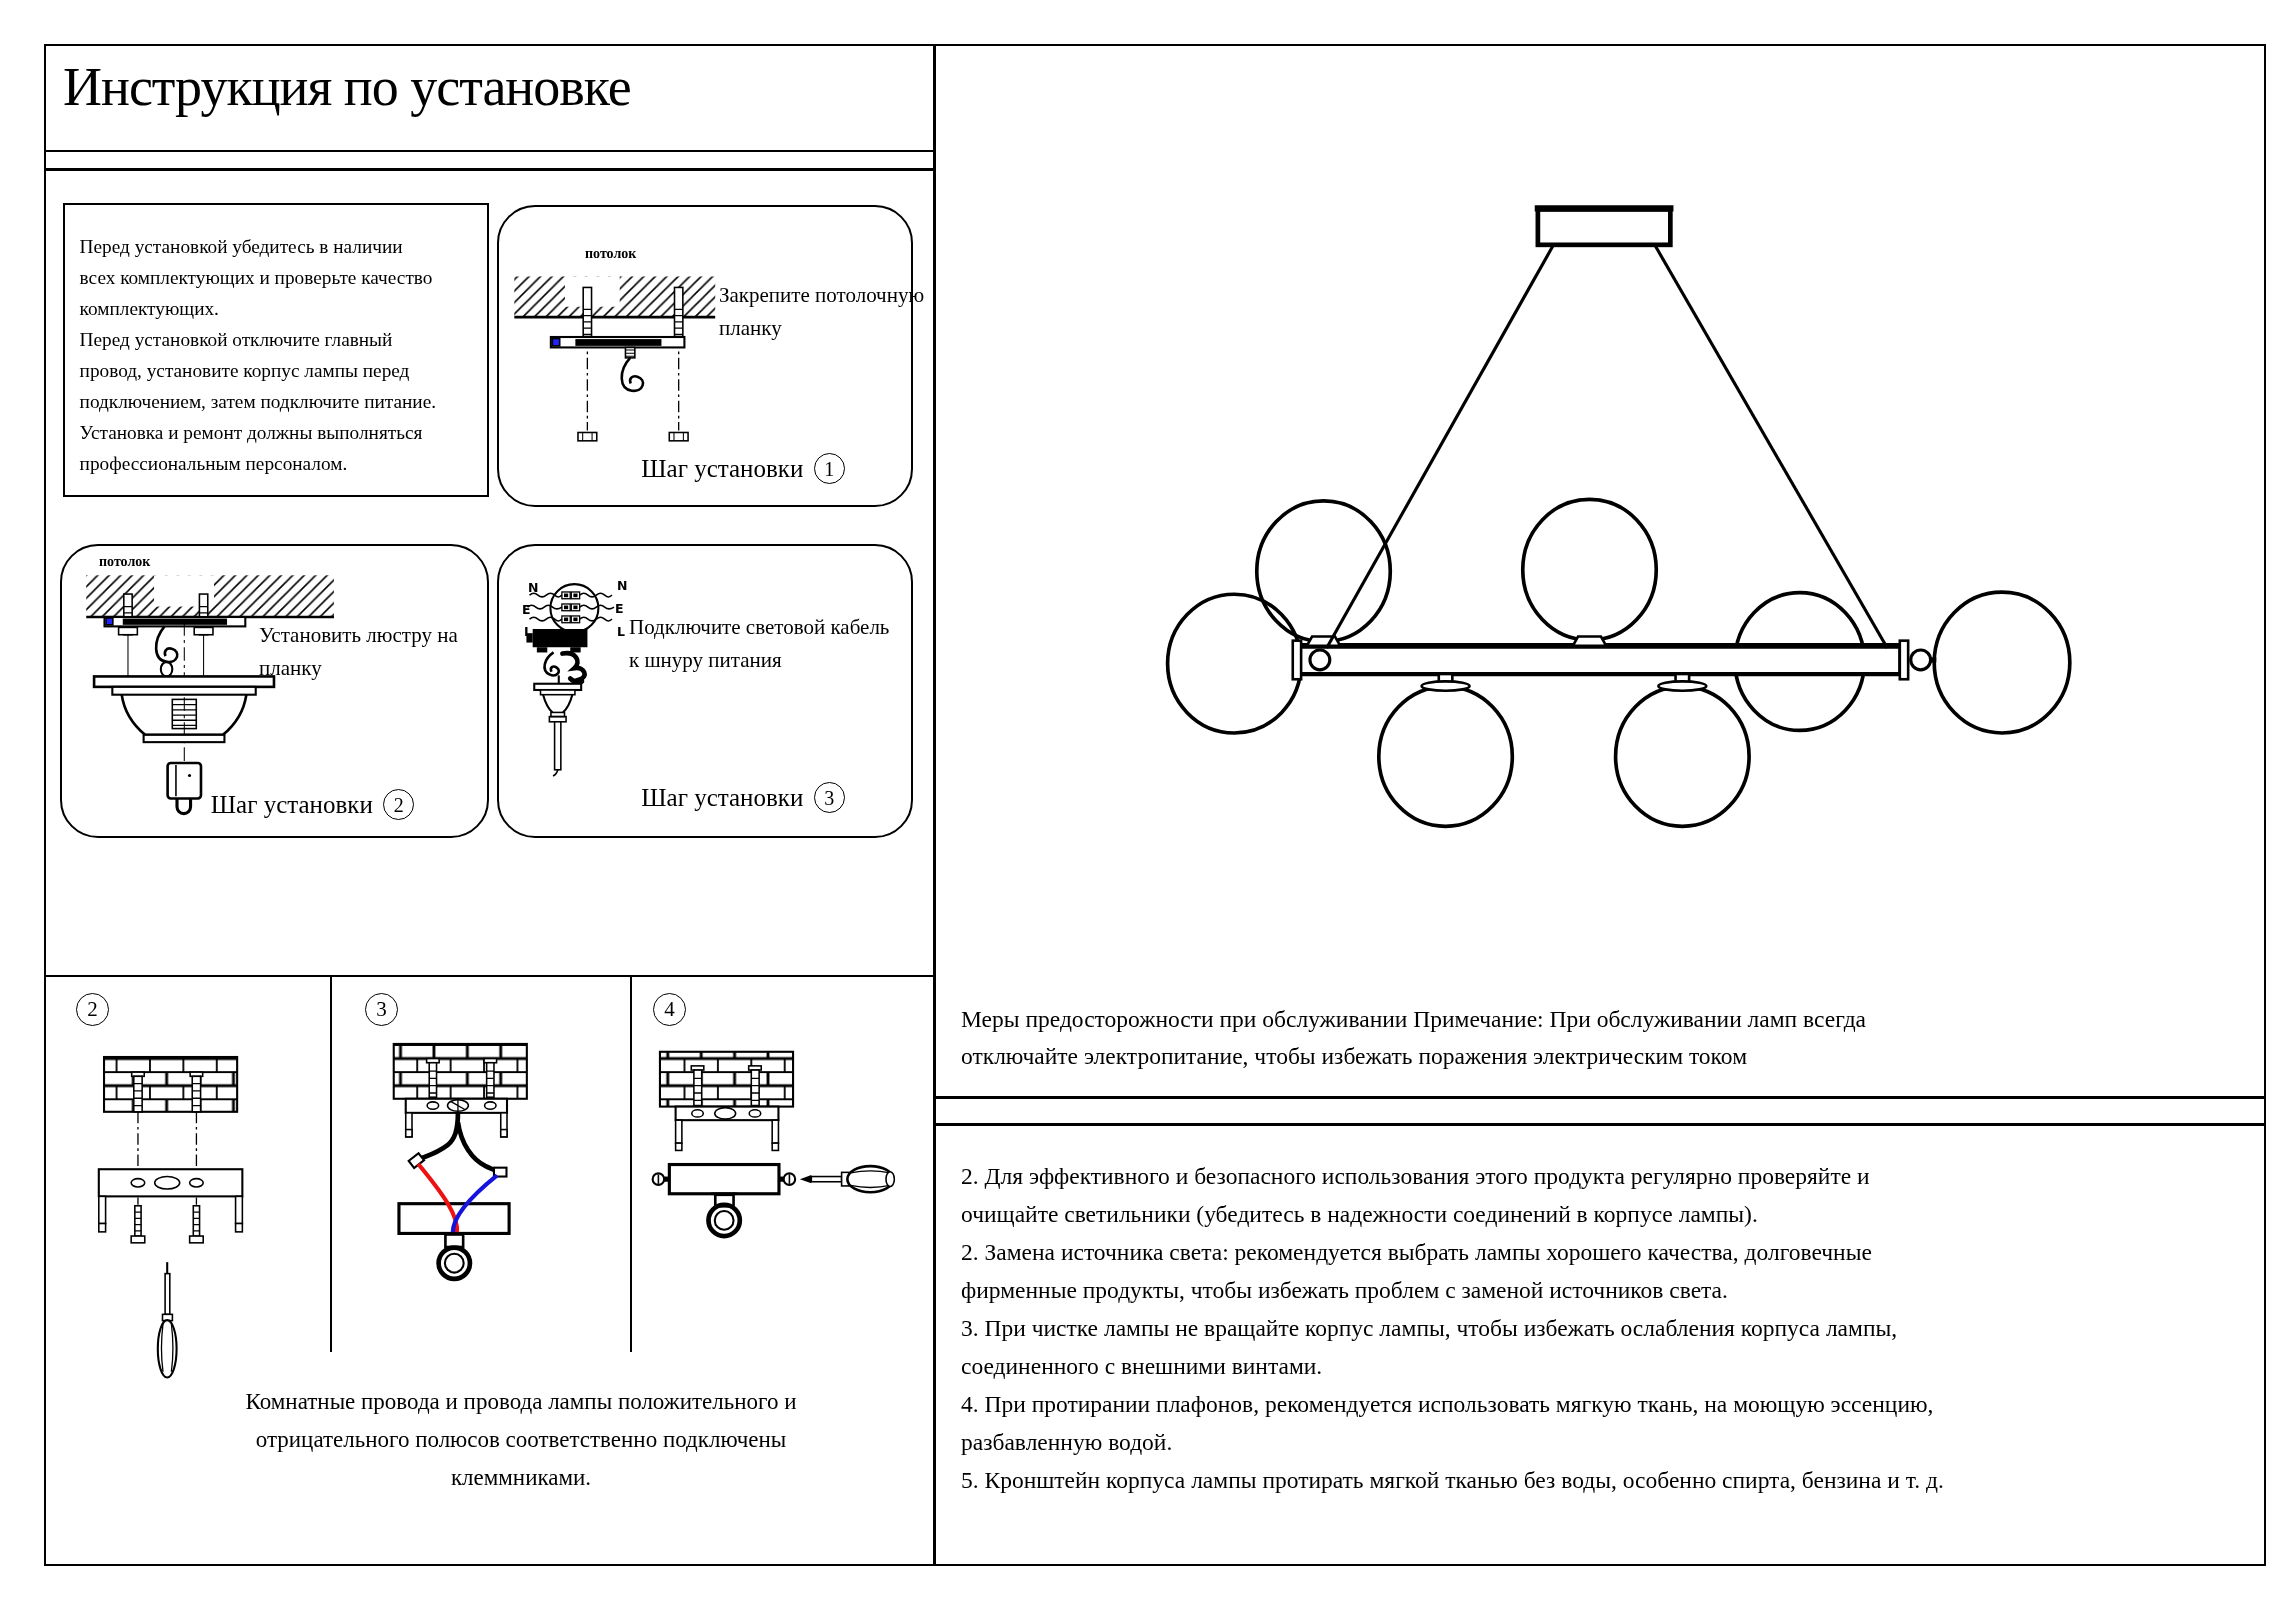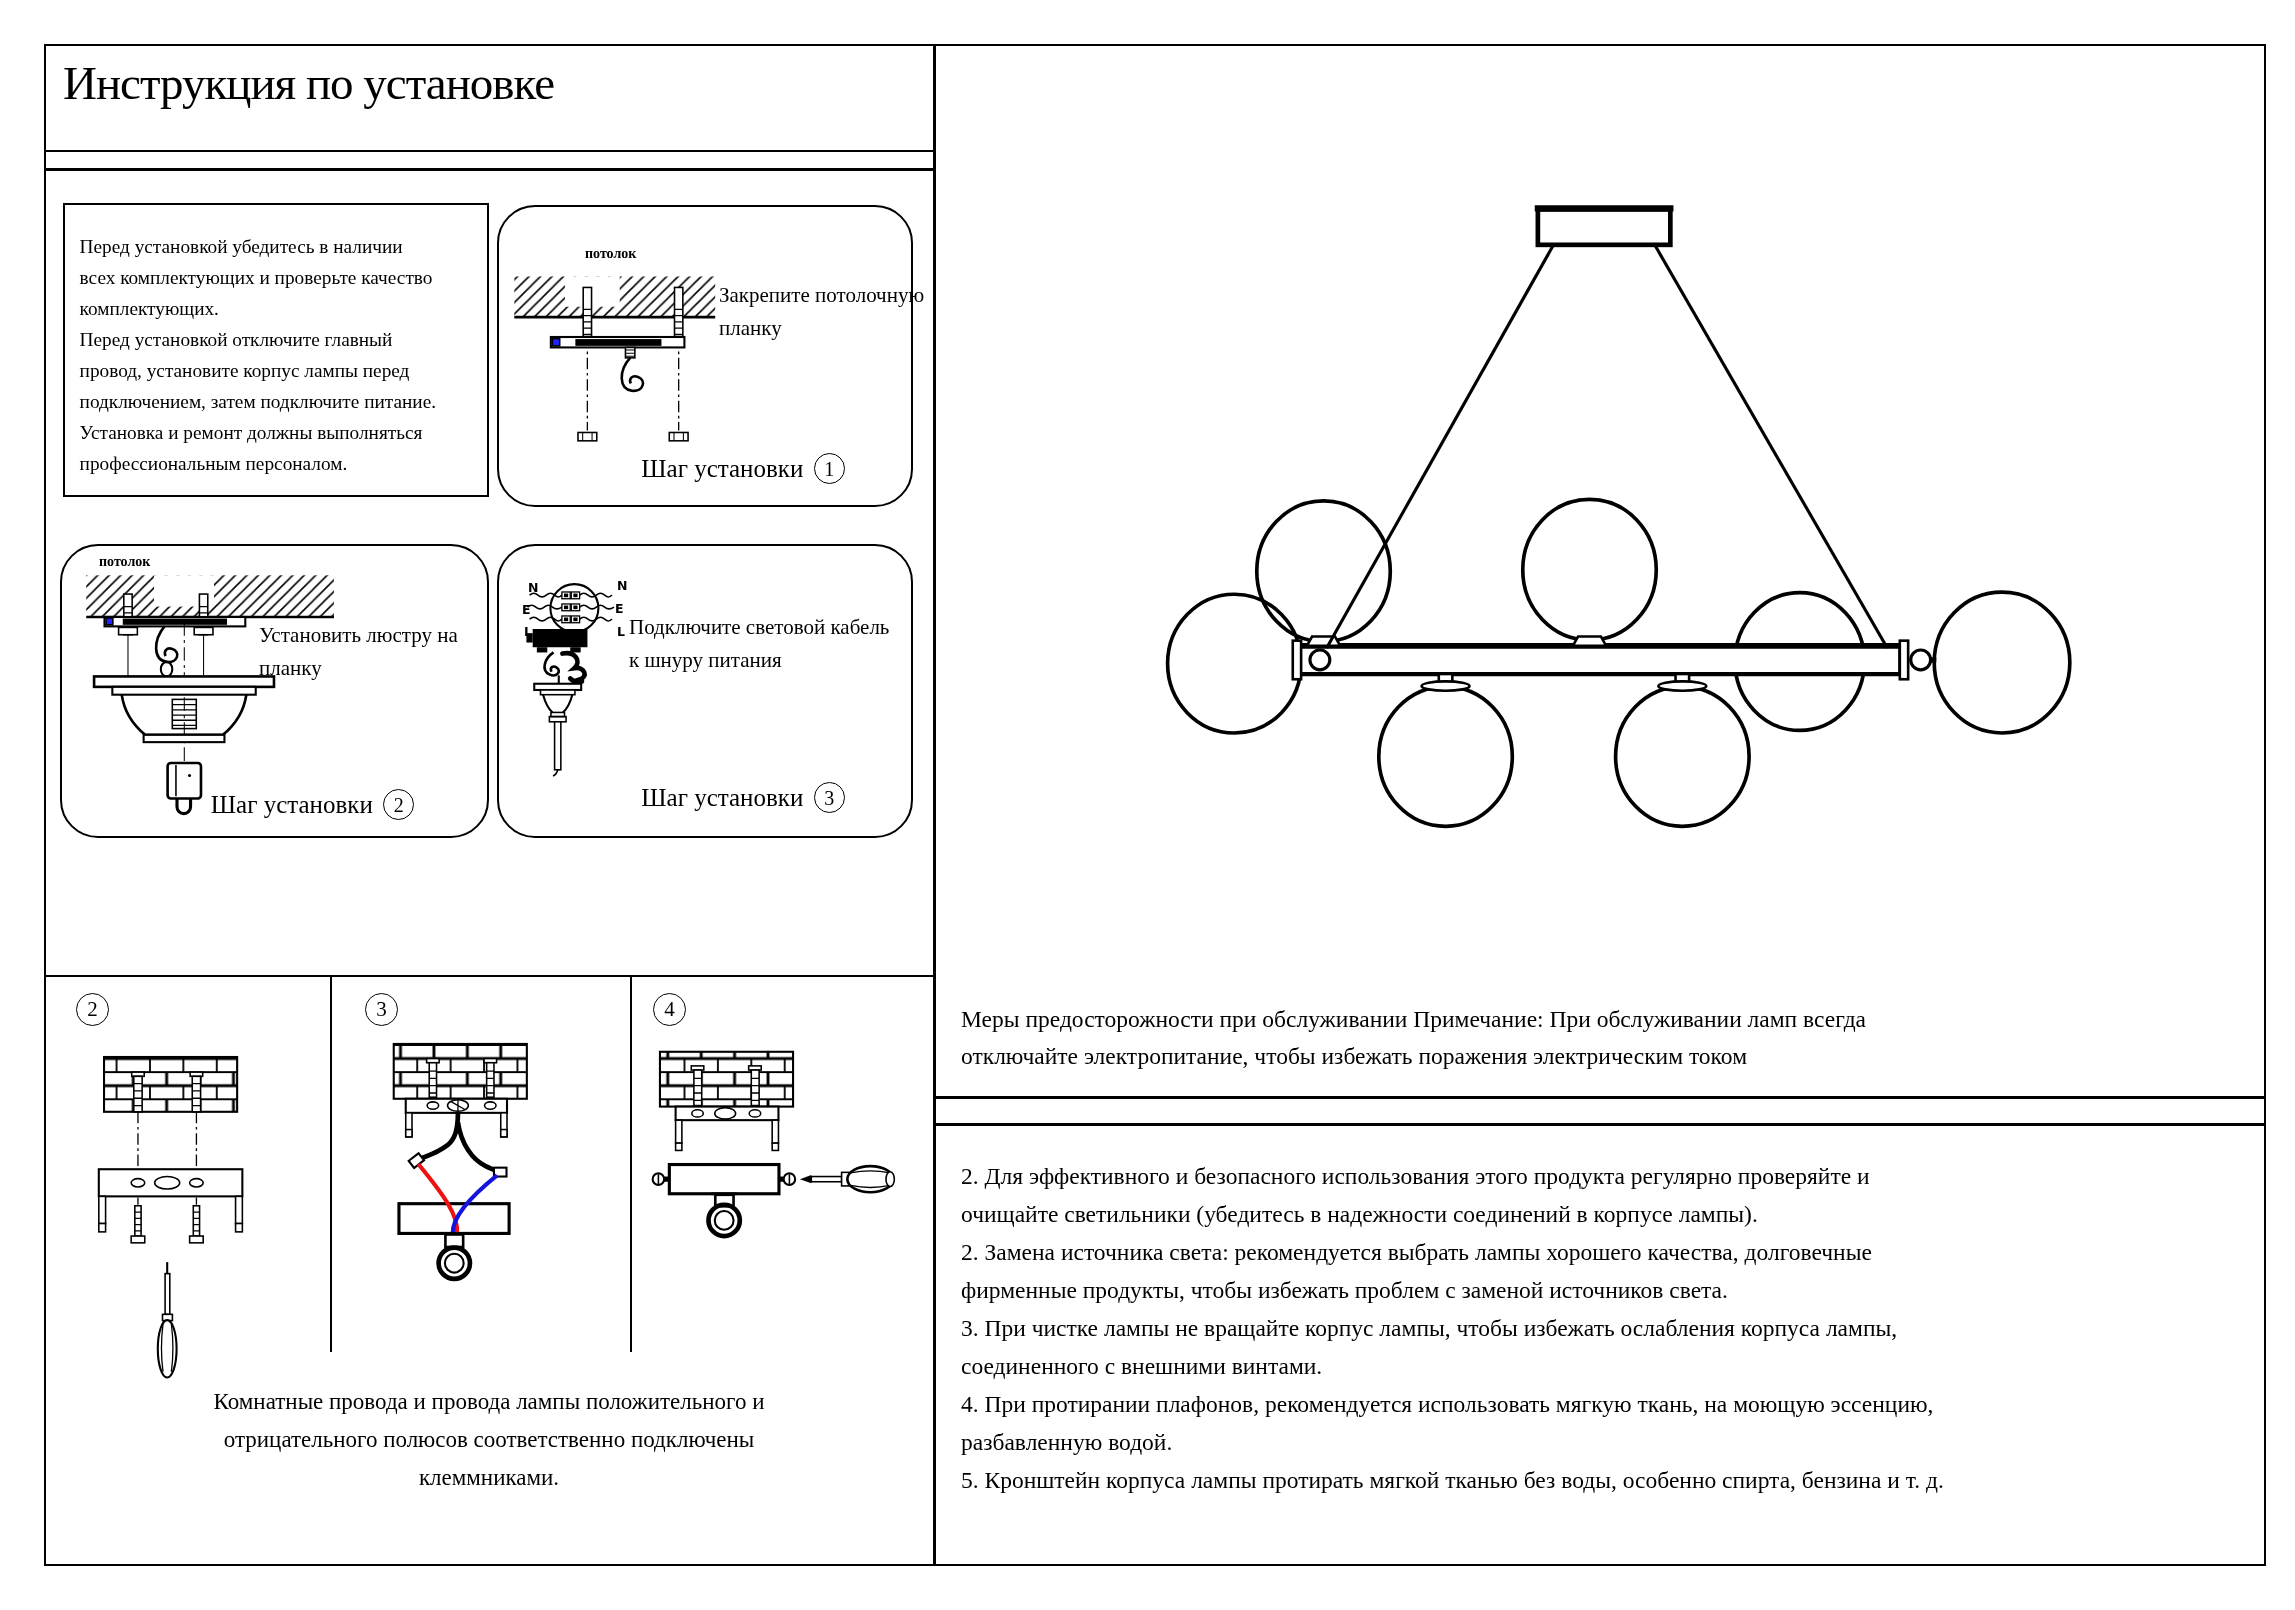--- a/index.html
+++ b/index.html
@@ -5,29 +5,29 @@
   html,body{margin:0;padding:0;background:#888;}
   #root{position:relative;width:2295px;height:1610px;background:#ffffff;
         font-family:"Liberation Serif","DejaVu Serif",serif;color:#000;overflow:hidden;}
   .abs{position:absolute;}
   .line{position:absolute;background:#000;}
   .frame{position:absolute;border:2.6px solid #000;}
   .rbox{position:absolute;border:2.6px solid #000;border-radius:38px;background:#fff;}
   .pre{white-space:pre-line;}
   .circ{display:inline-flex;align-items:center;justify-content:center;
         border:1.6px solid #000;border-radius:50%;background:#fff;line-height:1;}
-  .title{font-size:47px;letter-spacing:-1px;}
+  .title{font-size:54px;letter-spacing:-1px;}
   .warn-text{font-size:19.3px;line-height:31px;}
   .caption{font-size:21px;line-height:33px;}
   .step-label{display:flex;align-items:center;justify-content:center;gap:10.4px;font-size:25px;padding-left:40px;}
   .step-label .circ{width:29px;height:29px;font-size:20px;}
   .ceil{font-size:14px;font-weight:bold;}
   .nel{font-family:"DejaVu Sans","Liberation Sans",sans-serif;font-size:12.5px;font-weight:bold;line-height:1;}
   .panel-num{width:31px;height:31px;font-size:21px;}
-  .note{font-size:23px;line-height:38px;text-align:center;}
+  .note{font-size:23px;line-height:38px;text-align:center;padding-left:32px;}
   .safety{font-size:23.5px;line-height:37px;}
   .mlist{font-size:23.5px;line-height:38px;}
   svg{position:absolute;overflow:visible;}
 </style>
 </head>
 <body>
 
 <div id="root">
 
   <div class="frame" style="left:44px;top:44px;width:2218px;height:1518px;"></div>

